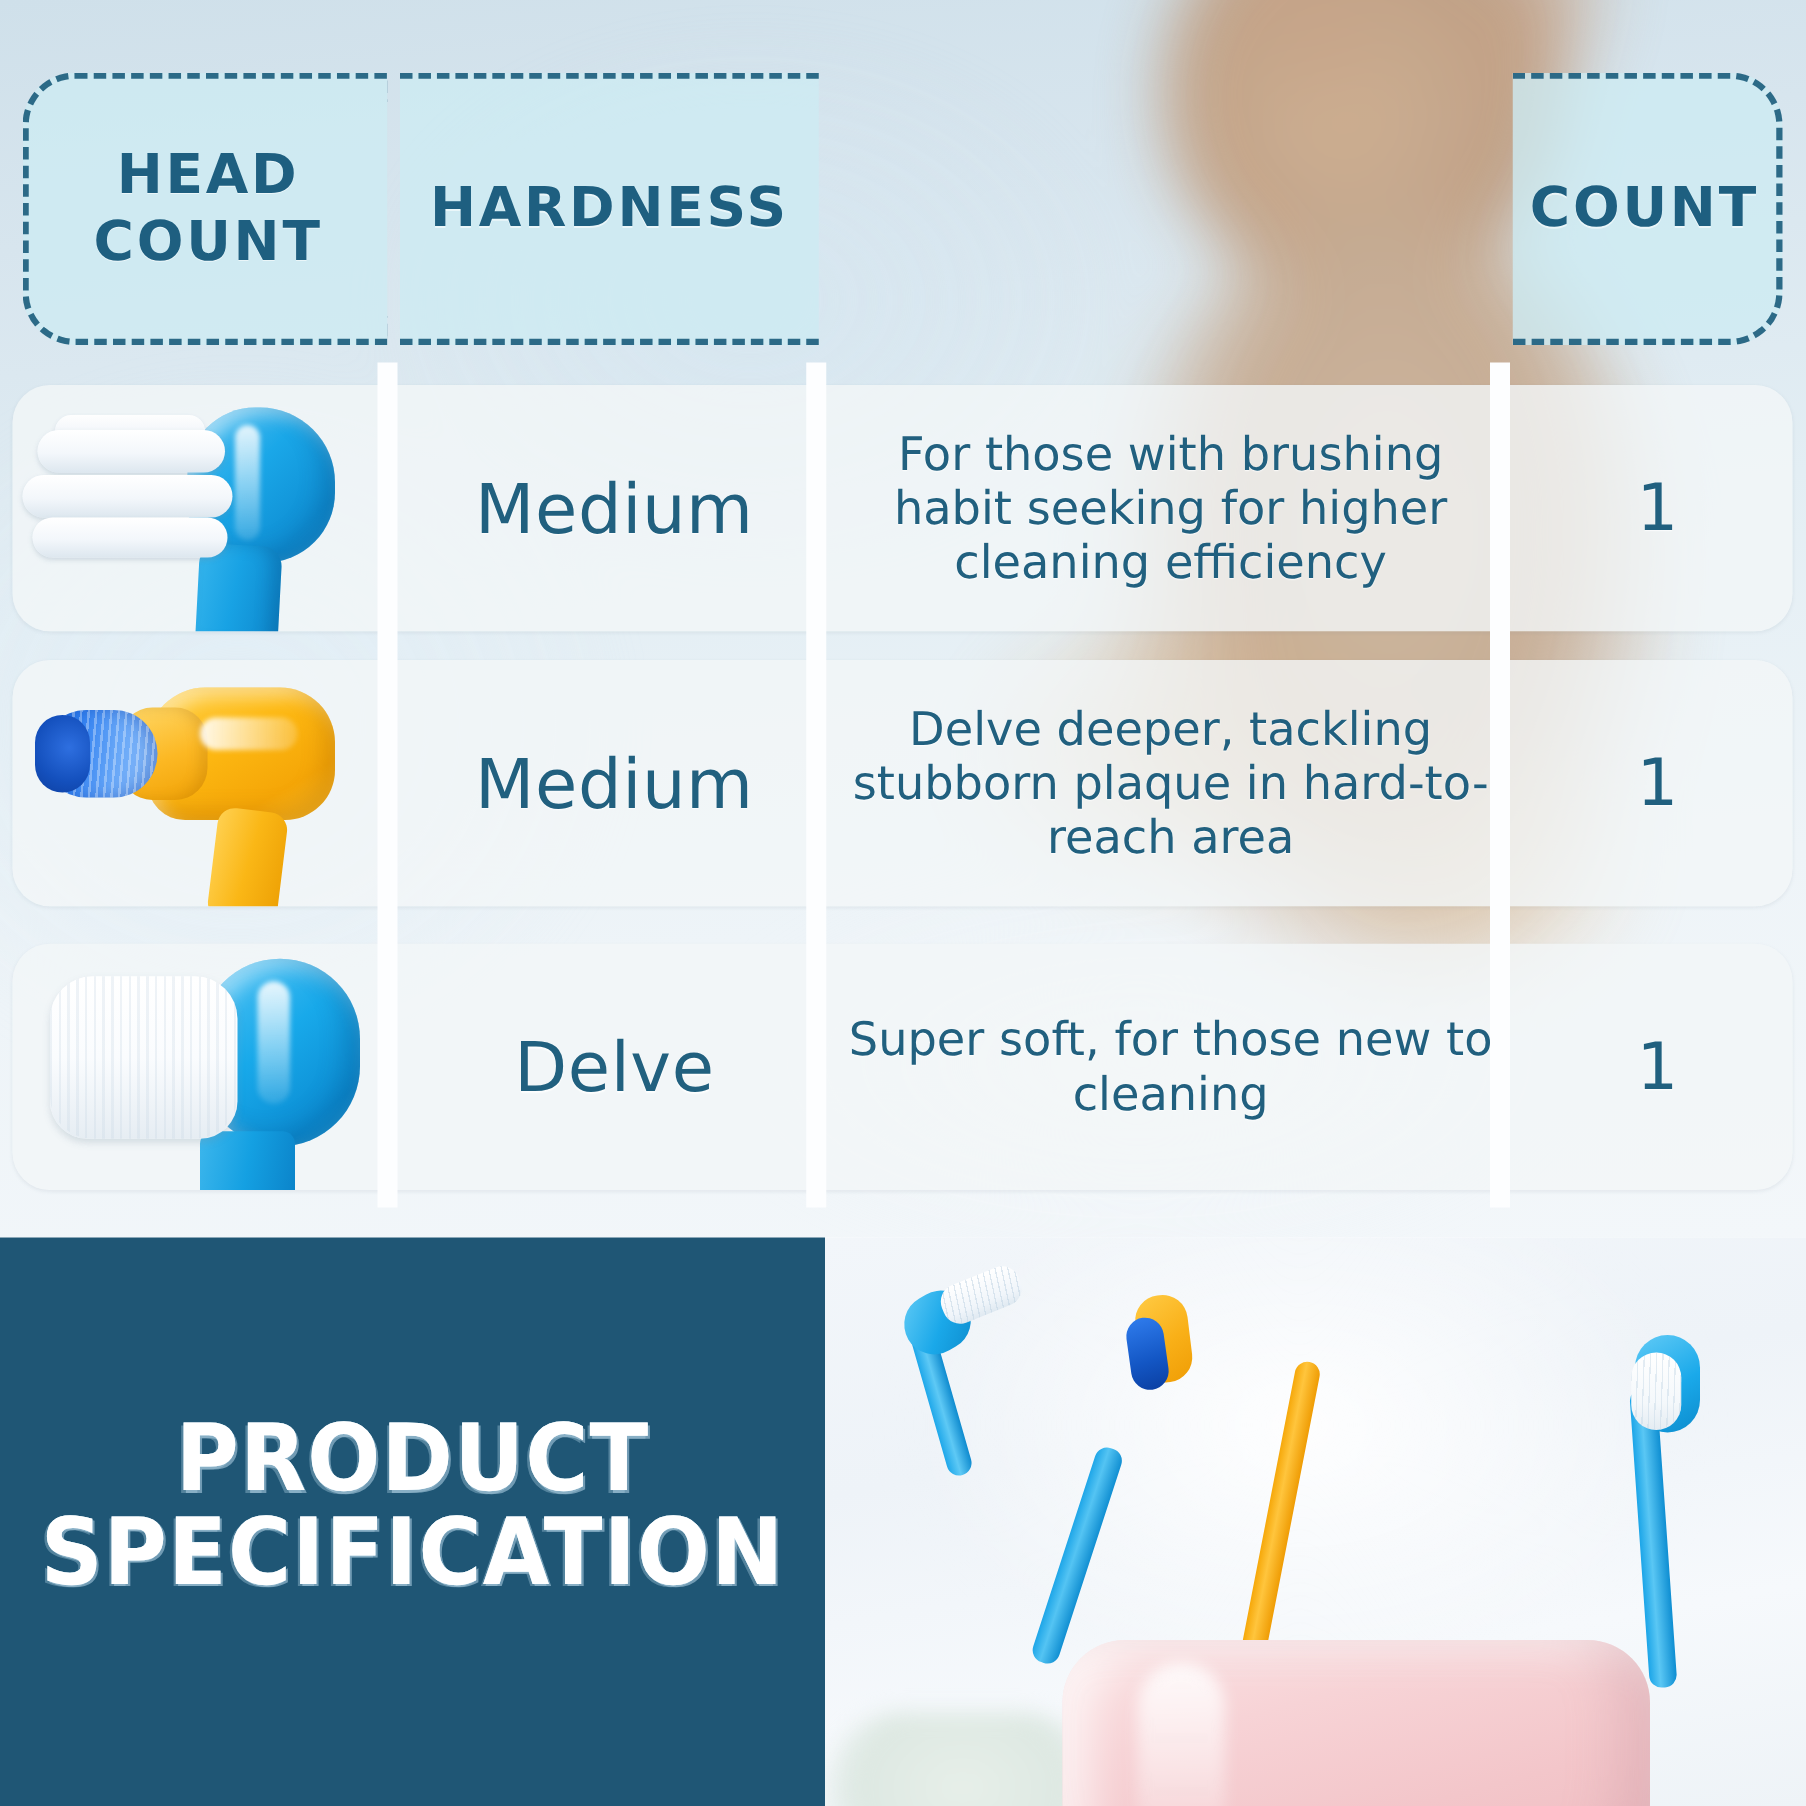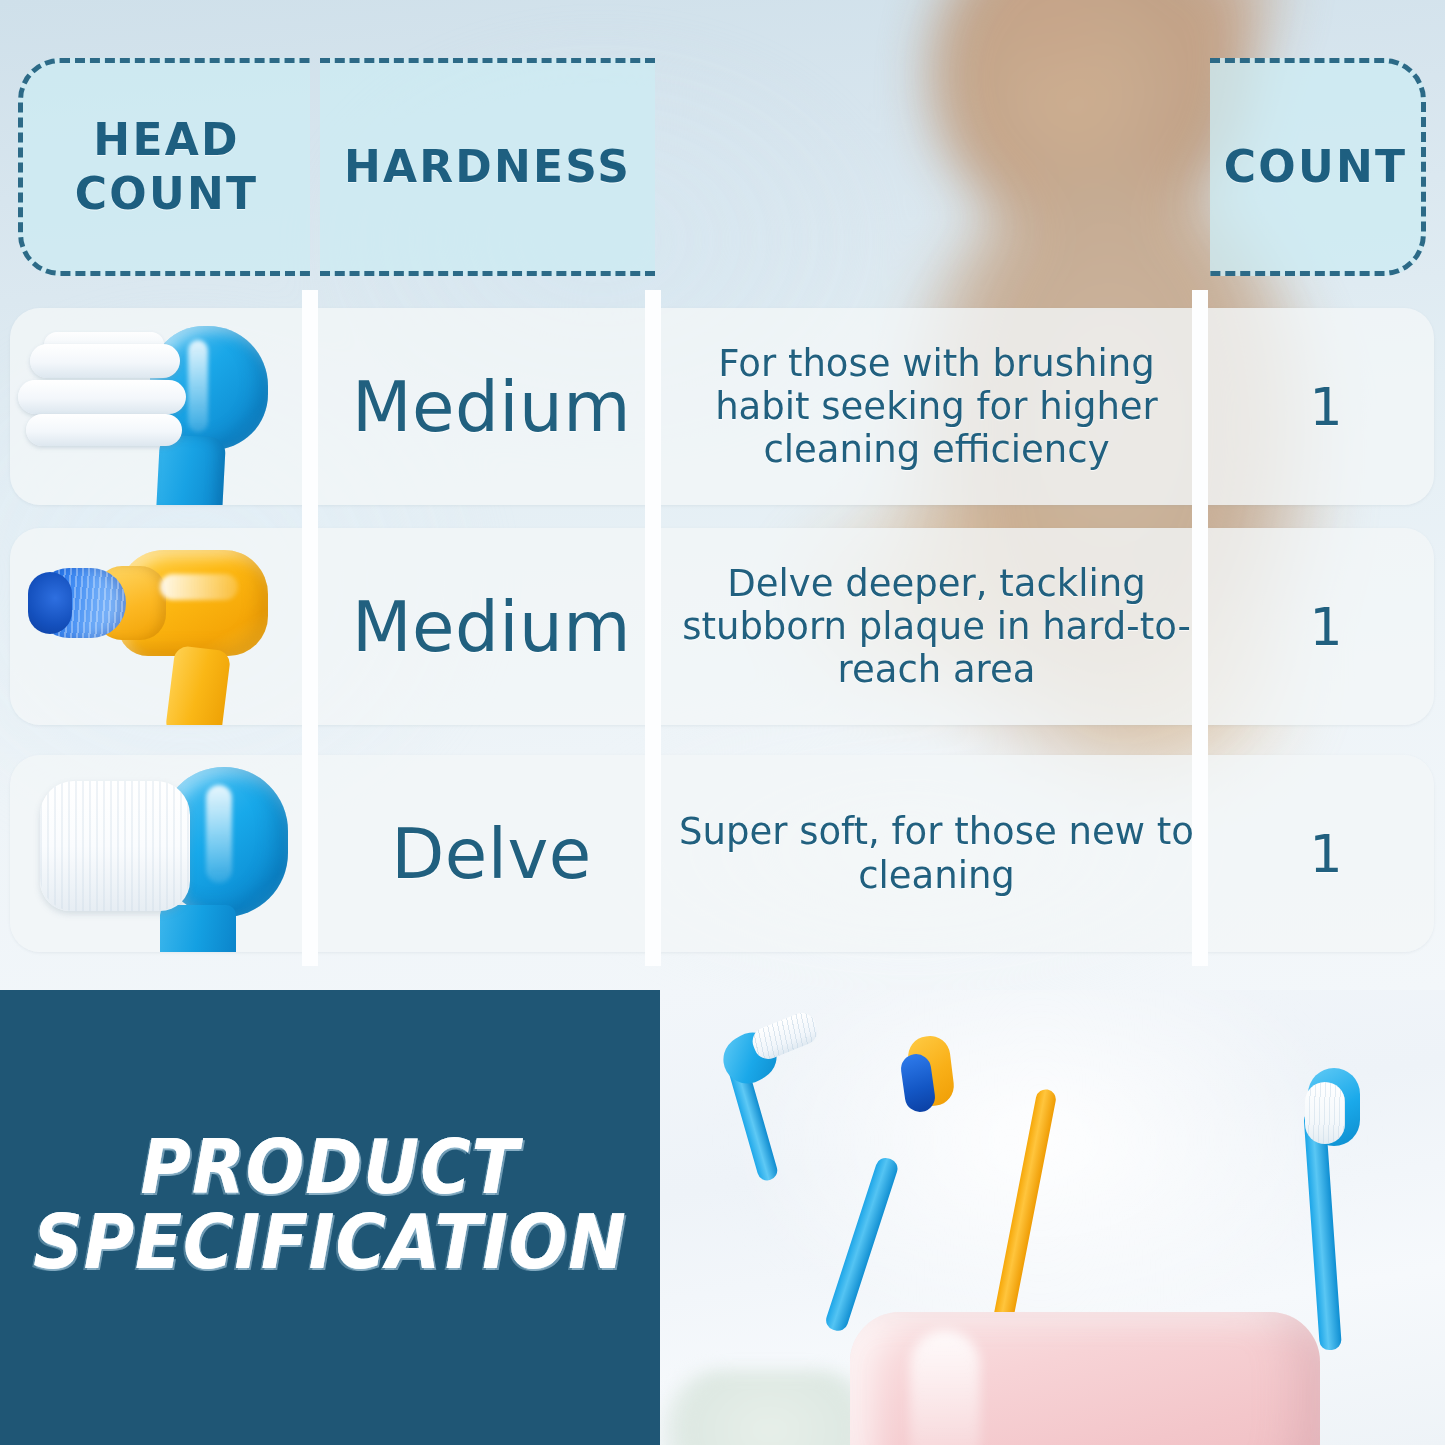--- a/index.html
+++ b/index.html
@@ -78,21 +78,21 @@
   .col-sep.s3{left:1192px;}
 
   
   .cell{position:absolute;top:0;height:197px;display:flex;align-items:center;justify-content:center;box-sizing:border-box;}
   .cell-img{left:0;width:300px;}
   .cell-hard{left:318px;width:327px;}
   .cell-use{left:661px;width:531px;}
   .cell-count{left:1208px;width:216px;}
 
   .hard-text{
-    color:#21607f;font-size:69px;font-weight:400;letter-spacing:.5px;
+    color:#21607f;font-size:55px;font-weight:400;letter-spacing:.5px;
     font-family:"DejaVu Sans","Liberation Sans",sans-serif;
     text-shadow:0 1px 1px rgba(255,255,255,.8);
   }
   .use-text{
     color:#21607f;font-size:37px;line-height:1.17;text-align:center;font-weight:500;
     font-family:"DejaVu Sans","Liberation Sans",sans-serif;
     text-shadow:0 1px 1px rgba(255,255,255,.8);padding:0 8px;
   }
   .count-text{
     color:#21607f;font-size:52px;font-weight:500;
@@ -150,21 +150,21 @@
   .b3-shine{position:absolute;left:196px;top:30px;width:26px;height:98px;border-radius:14px;
     background:linear-gradient(180deg,rgba(255,255,255,.88),rgba(255,255,255,.12));filter:blur(2px);}
   .b3-dome{position:absolute;left:30px;top:26px;width:150px;height:130px;
     border-radius:34px 34px 30px 30px;
     background:linear-gradient(180deg,#ffffff 0%,#fafcfe 50%,#e6edf3 100%);
     box-shadow:0 3px 6px rgba(120,145,165,.25);}
   .b3-dome:after{content:"";position:absolute;inset:0;border-radius:34px;
     background:repeating-linear-gradient(90deg,rgba(200,215,228,.30) 0 2px,rgba(255,255,255,0) 2px 7px);}
 
   
-  .bottom{position:absolute;left:0;top:990px;width:1445px;height:455px;font-style:italic;}
+  .bottom{position:absolute;left:0;top:990px;width:1445px;height:455px;}
   .bottom-left{position:absolute;left:0;top:0;width:660px;height:455px;background:#1f5675;}
   .title-wrap{position:absolute;left:0;top:140px;width:660px;text-align:center;}
   .title-line{
     color:#ffffff;font-weight:900;font-size:74px;line-height:1.02;letter-spacing:1px;
     font-family:"DejaVu Sans","Liberation Sans",sans-serif;
     transform:scaleX(.93);transform-origin:center;
     text-shadow:0 0 0 #cfe6f2,2px 2px 0 rgba(180,214,232,.55),-2px 2px 0 rgba(180,214,232,.35);
   }
 
   .bottom-right{position:absolute;left:660px;top:0;width:785px;height:455px;overflow:hidden;

